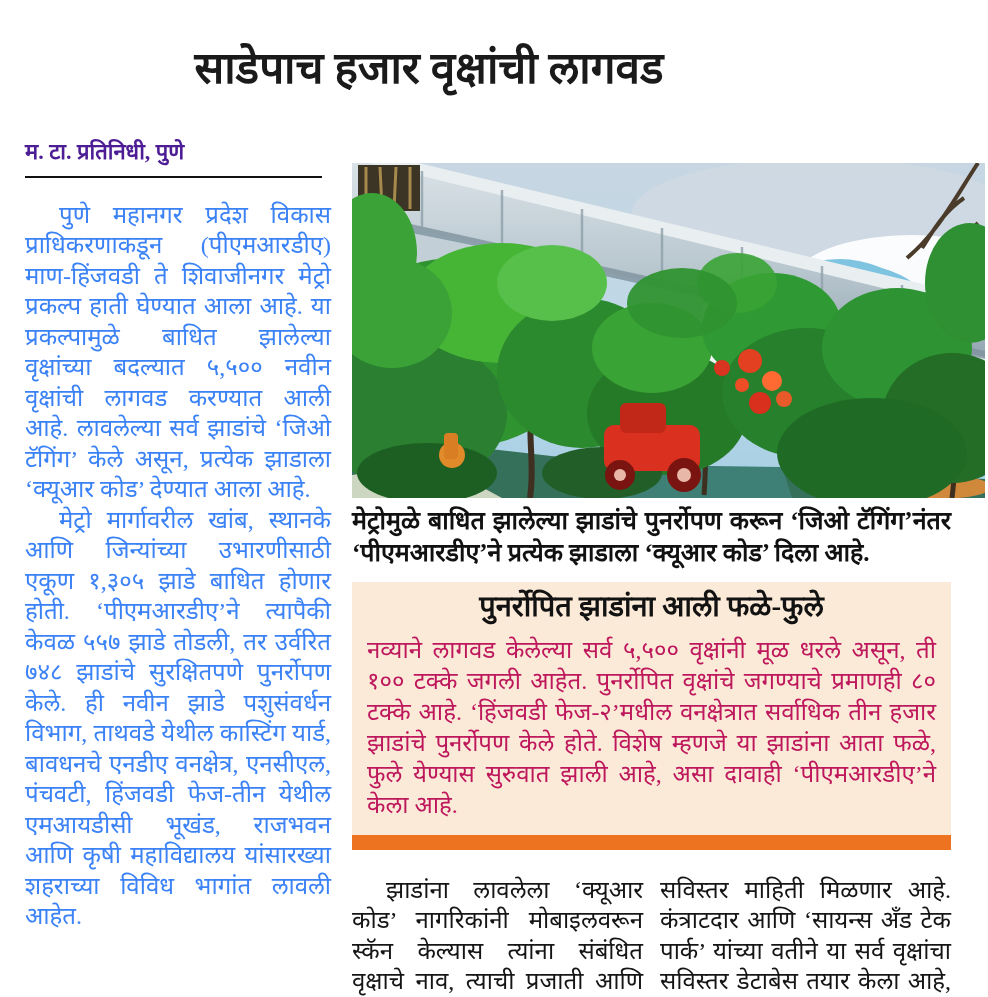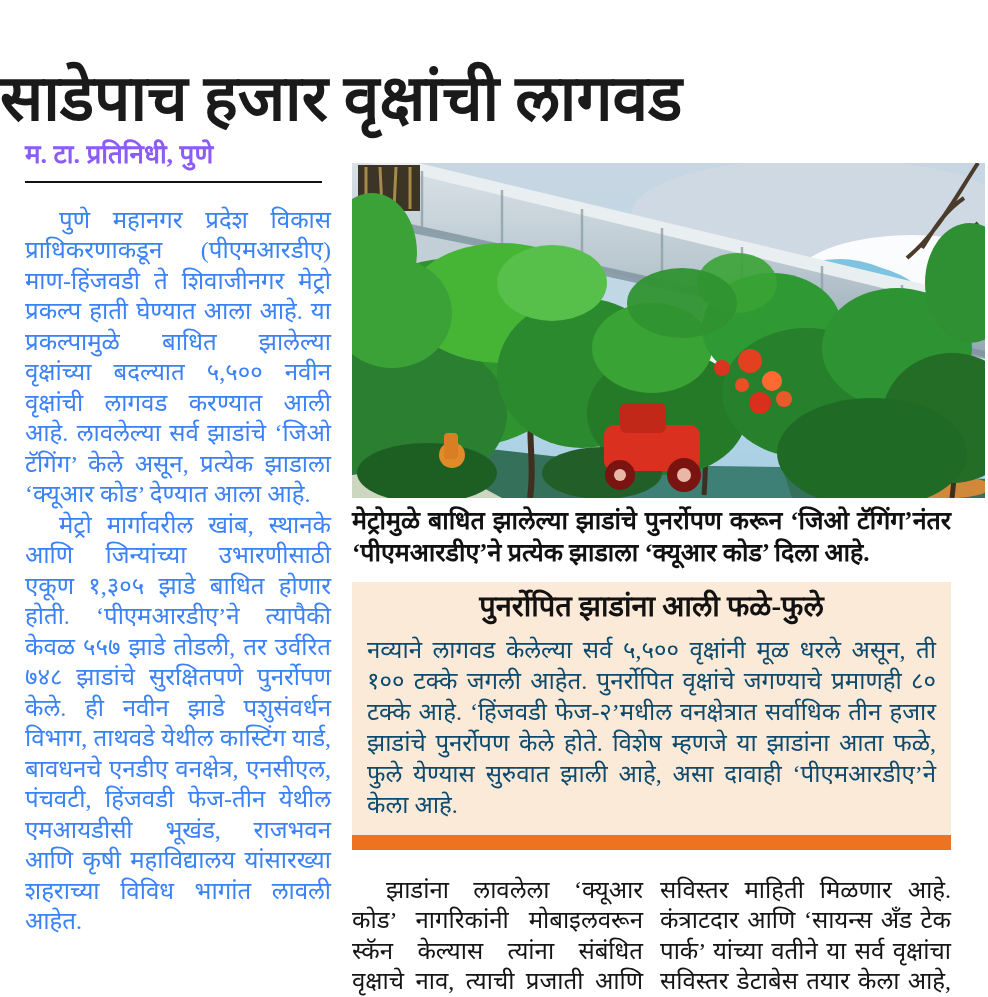--- a/index.html
+++ b/index.html
@@ -6,30 +6,31 @@
   .page{
     position:relative;
     width:988px;height:997px;
     background:#ffffff;
     font-family:"Liberation Serif","DejaVu Serif",serif;
     color:#111111;
     overflow:hidden;
   }
   .headline{
     position:absolute;top:6px;left:0;width:858px;
-    font-size:64px;font-weight:700;line-height:1.55;
+    text-align:center;
+    font-size:44px;font-weight:700;line-height:1.55;
     letter-spacing:0px;color:#1a1a1a;
     white-space:nowrap;
   }
   
   .left-col{
     position:absolute;left:25px;top:138px;width:306px;
   }
   .byline{
-    font-size:26px;font-weight:700;line-height:1.3;color:#8b5cf6;
+    font-size:22px;font-weight:700;line-height:1.3;color:#4c1d95;
   }
   .byline-rule{
     border:none;border-top:2px solid #111;
     margin:9px 0 0 0;width:297px;
   }
   .body-para{
     margin:0;
     font-size:24px;line-height:30.5px;
     text-align:justify;text-justify:inter-word;
     text-indent:34px;color:#3b82f6;
@@ -50,21 +51,21 @@
     background:#fcead8;
   }
   .box-title{
     margin:0;padding:6px 10px 0 10px;
     text-align:center;
     font-size:29px;font-weight:700;line-height:1.3;color:#121212;
   }
   .box-body{
     margin:0;padding:9px 15px 14px 15px;
     font-size:24px;line-height:31px;
-    text-align:justify;color:#0c4a6e;
+    text-align:justify;color:#be185d;
   }
   .box-bar{height:15px;width:100%;background:#ee7321;}
   .bottom-cols{
     display:flex;gap:17px;margin-top:25px;
   }
   .bottom-col{
     width:308px;
     font-size:24px;line-height:30.5px;
     text-align:justify;color:#151515;
   }

